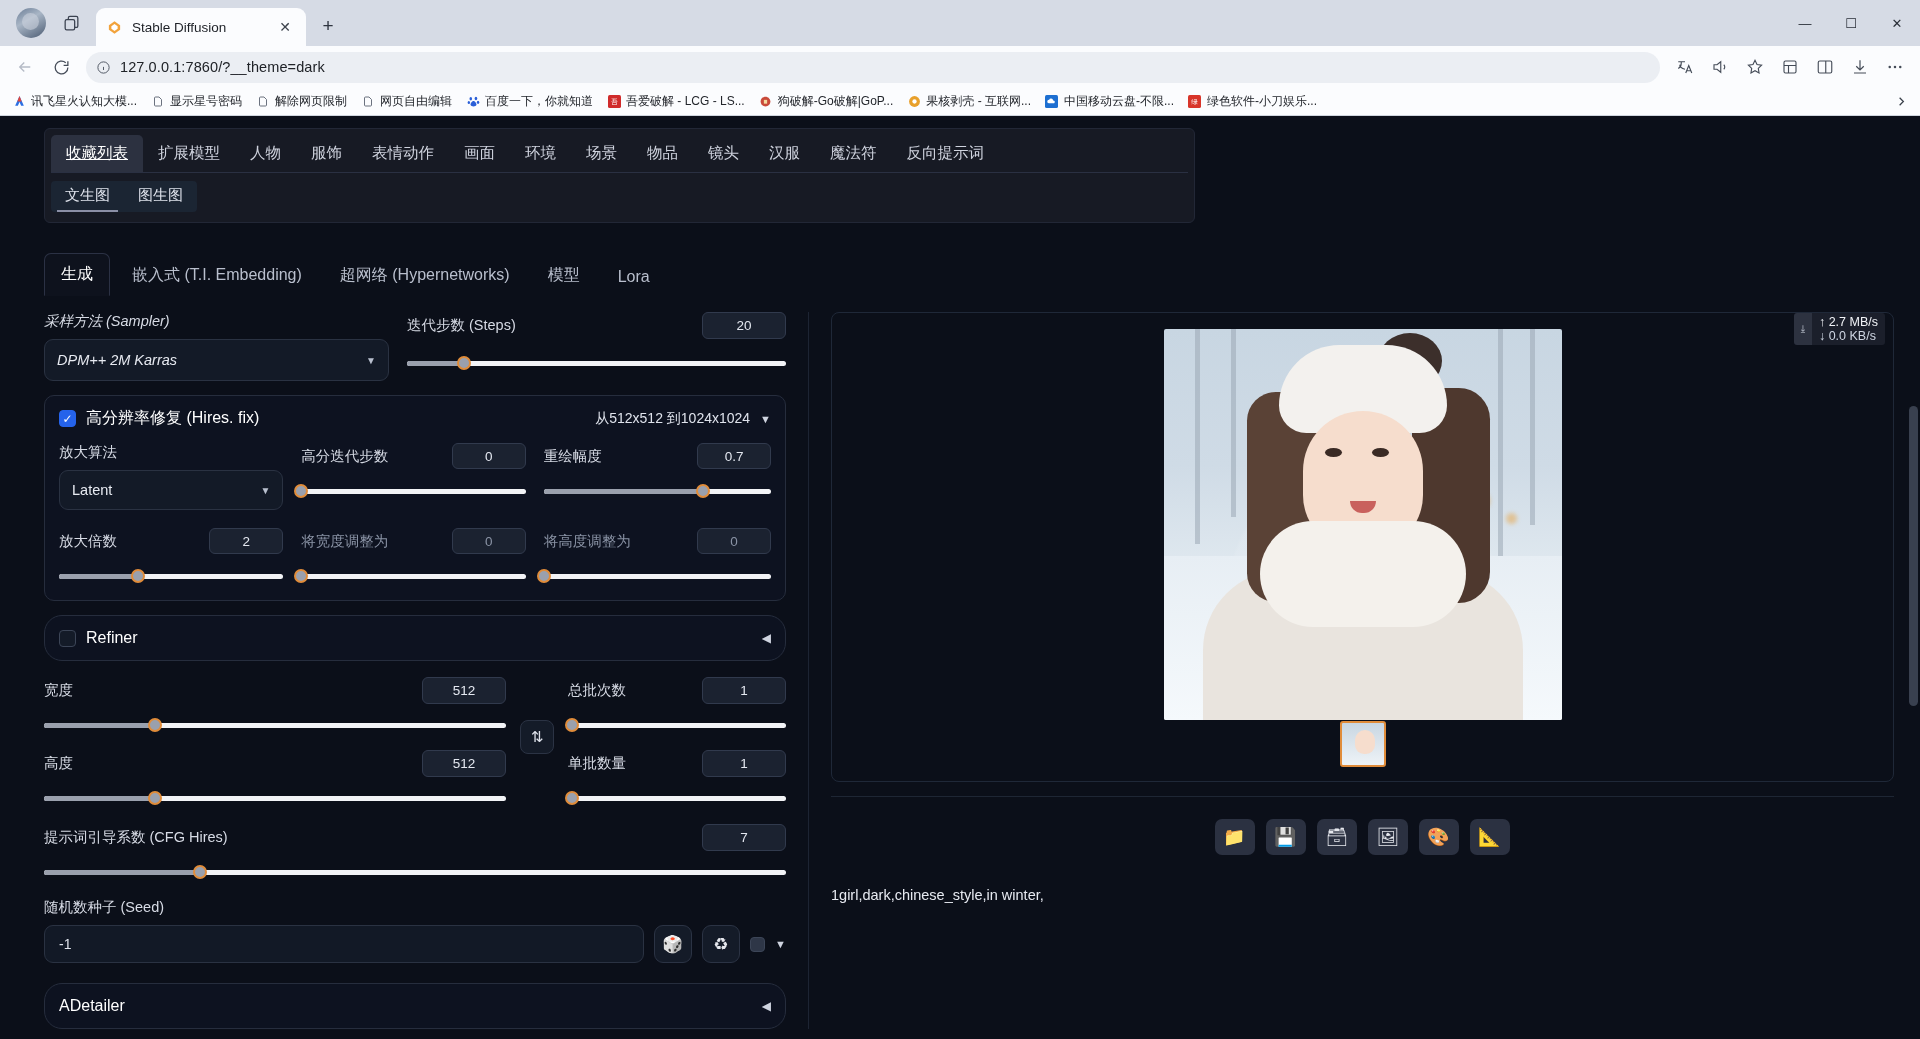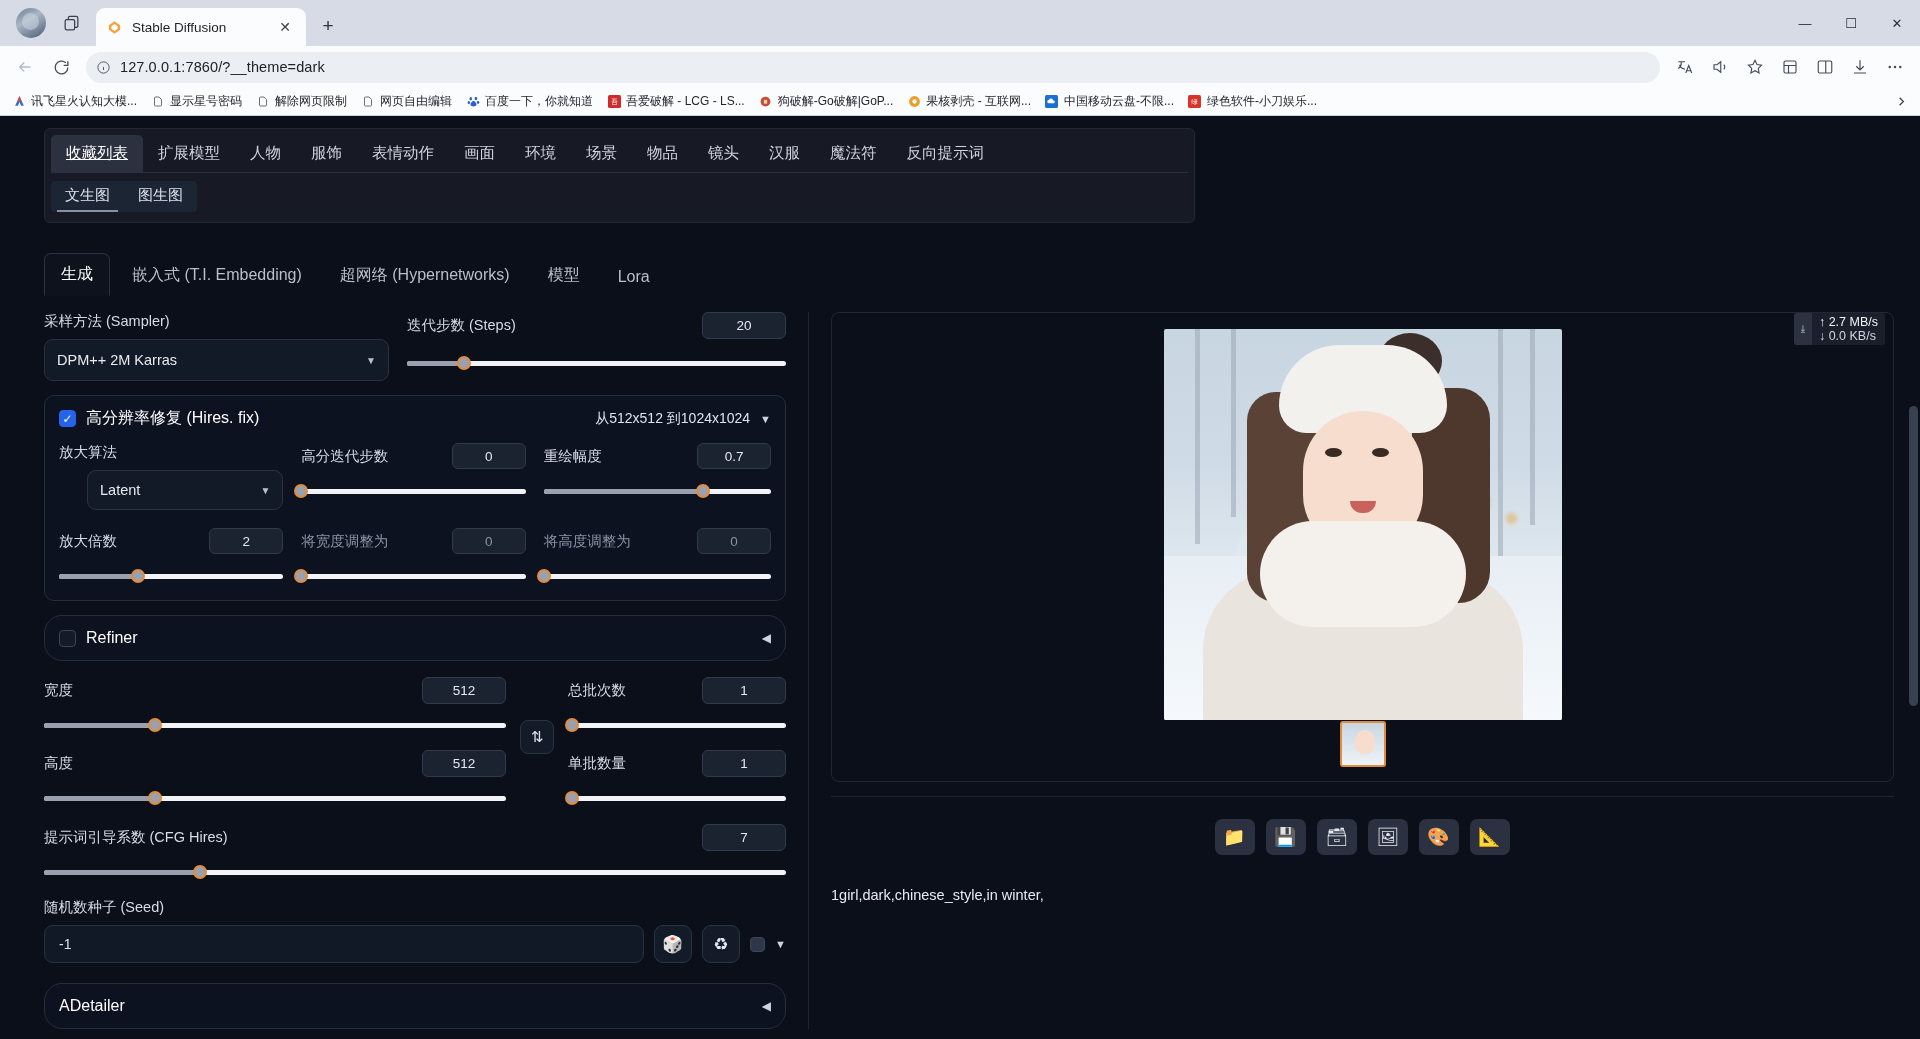--- a/index.html
+++ b/index.html
@@ -378,21 +378,21 @@
           <div class="gentab">超网络 (Hypernetworks)</div>
           <div class="gentab">模型</div>
           <div class="gentab">Lora</div>
         </div>
 
         <div class="cols">
 
           <div class="leftcol">
 
             <div class="row">
-              <div style="width:345px;">
+              <div style="width:345px;font-style:italic;">
                 <div class="fieldlabel">采样方法 (Sampler)</div>
                 <div class="dropdown">
                   <span>DPM++ 2M Karras</span>
                   <span class="caret">▼</span>
                 </div>
               </div>
               <div style="flex:1;">
                 <div style="display:flex;align-items:center;">
                   <div class="fieldlabel" style="margin:0;">迭代步数 (Steps)</div>
                   <div class="numbox" style="margin-left:auto;width:84px;height:27px;">20</div>
@@ -411,21 +411,21 @@
                 <span class="ptitle">高分辨率修复 (Hires. fix)</span>
                 <span class="pright">
                   <span>从512x512 到1024x1024</span>
                   <span class="tri">▼</span>
                 </span>
               </div>
 
               <div class="row" style="margin-top:14px;align-items:flex-start;">
                 <div style="width:225px;">
                   <div class="fieldlabel">放大算法</div>
-                  <div class="dropdown" style="height:40px;margin-left:28px;">
+                  <div class="dropdown" style="height:40px;">
                     <span>Latent</span>
                     <span class="caret">▼</span>
                   </div>
                 </div>
 
                 <div style="width:225px;">
                   <div style="display:flex;align-items:center;">
                     <div class="fieldlabel" style="margin:0;">高分迭代步数</div>
                     <div class="numbox" style="margin-left:auto;width:74px;">0</div>
                   </div>

